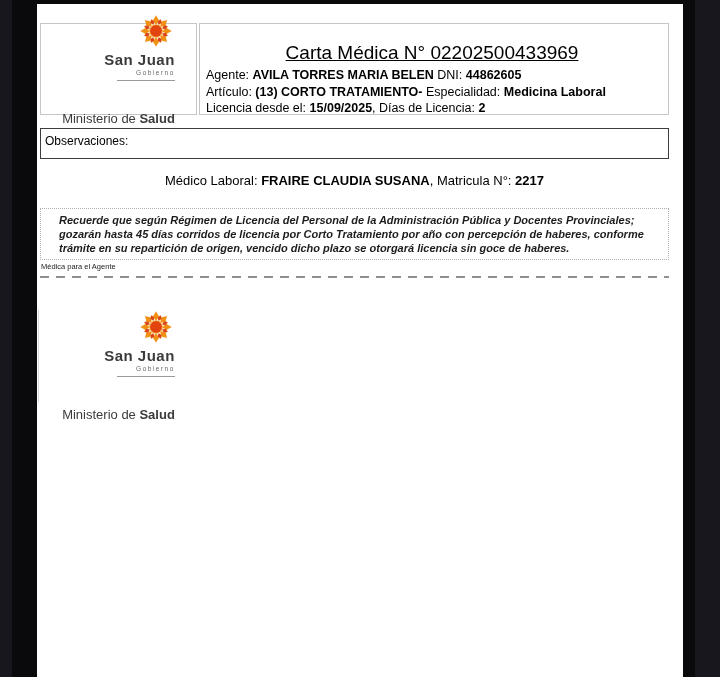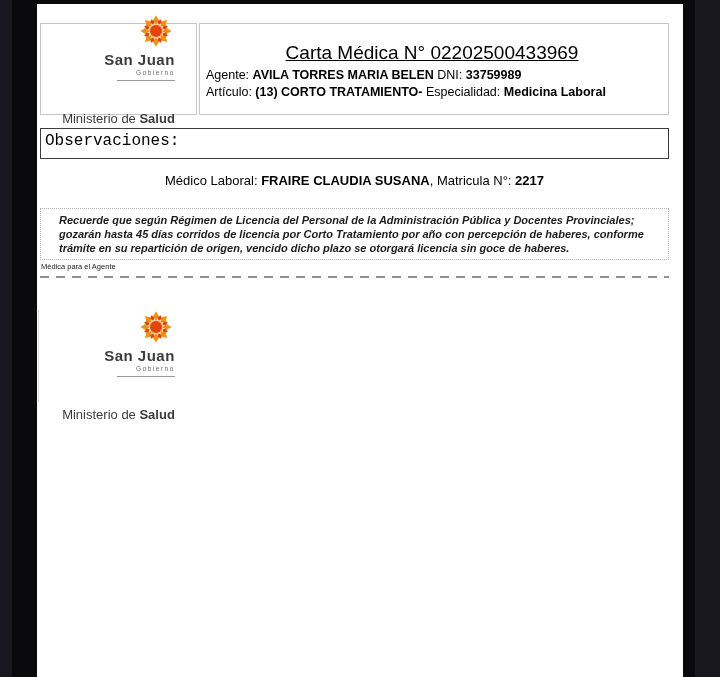--- a/index.html
+++ b/index.html
@@ -54,21 +54,21 @@
   .logo-divider { width: 58px; height: 1px; background: #9a9a9a; margin: 4px 0; }
   .logo-min { font-size: 13px; color: #3b3b3b; margin-top: 26px; }
 
   
   .obs-box {
     margin-top: 13px;
     border: 1px solid #3c3c3c;
     height: 31px;
     padding: 2px 4px;
   }
-  .obs-label { font-size: 16px; color: #000; font-family: Liberation Mono, monospace; }
+  .obs-label { font-size: 12px; color: #000; }
 
   
   .medico-line { margin-top: 14px; text-align: center; font-size: 13px; line-height: 16px; color: #000; }
 
   
   .notice-box {
     margin-top: 19px;
     border: 1px dotted #b0b0b0;
     padding: 4px 18px;
   }
@@ -164,24 +164,27 @@
         <div class="logo-name">San Juan</div>
         <div class="logo-gob">Gobierno</div>
         <div class="logo-divider"></div>
         <div class="logo-min"><span>Ministerio de </span><span class="b">Salud</span></div>
       </div>
     </div>
 
     <div class="info-cell">
       <div class="doc-title">Carta Médica N° 02202500433969</div>
       <div class="info-line">
-        <span>Agente: </span><span class="b">AVILA TORRES MARIA BELEN</span><span> DNI: </span><span class="b">33759989</span>
+        <span>Agente: </span><span class="b">AVILA TORRES MARIA BELEN</span><span> DNI: </span><span class="b">44862605</span>
       </div>
       <div class="info-line">
         <span>Artículo: </span><span class="b">(13) CORTO TRATAMIENTO- </span><span>Especialidad: </span><span class="b">Medicina Laboral</span>
+      </div>
+      <div class="info-line">
+        <span>Licencia desde el: </span><span class="b">15/09/2025</span><span>, Días de Licencia: </span><span class="b">2</span>
       </div>
     </div>
   </div>
 
   <div class="obs-box">
     <span class="obs-label">Observaciones:</span>
   </div>
 
   <div class="medico-line">
     <span>Médico Laboral: </span><span class="b">FRAIRE CLAUDIA SUSANA</span><span>, Matricula N°: </span><span class="b">2217</span>

